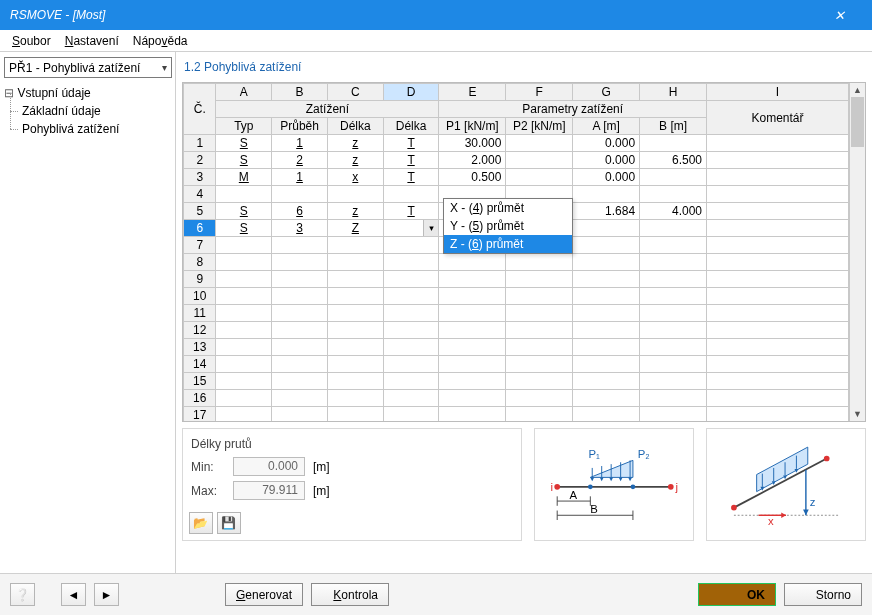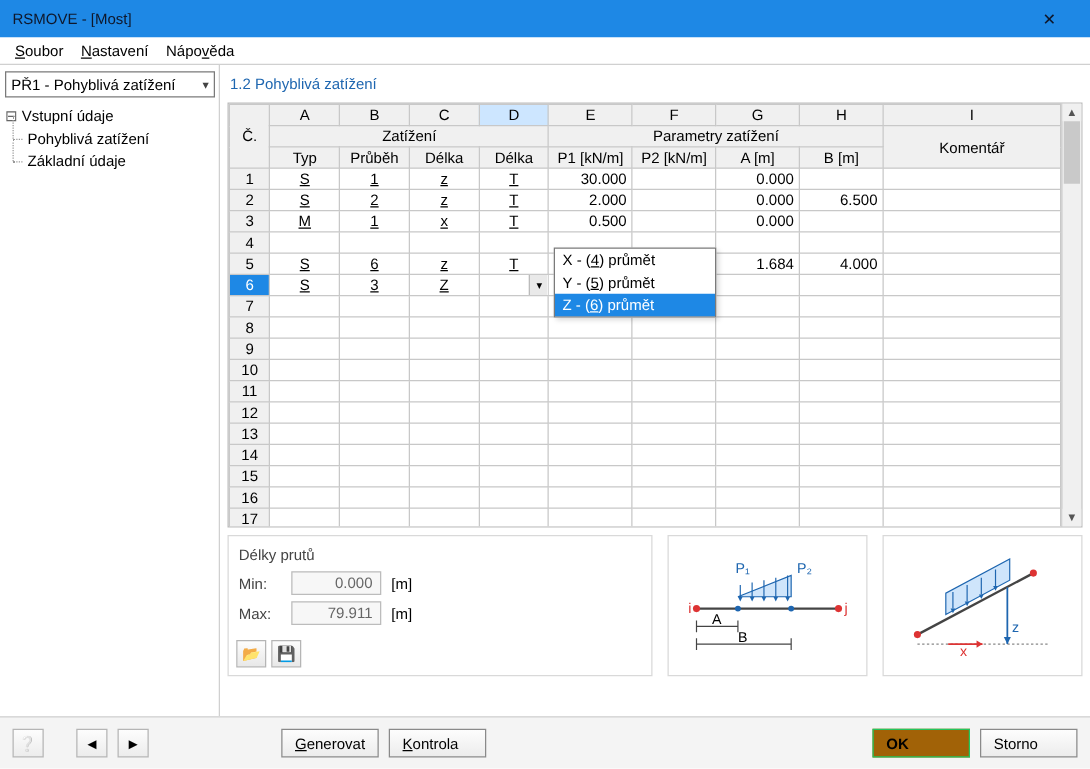--- a/index.html
+++ b/index.html
@@ -1,18 +1,18 @@
 <!DOCTYPE html>
 <html><head>
 <meta charset="utf-8">
 <style>
 * { box-sizing: border-box; margin: 0; padding: 0; font-family: "Segoe UI", Tahoma, sans-serif; font-size: 12px; }
 body { background: #fff; width: 872px; height: 615px; position: relative; overflow: hidden; }
 
-.titlebar { background: #1e88e5; color: #0f172a; height: 30px; display: flex; align-items: center; padding: 0 10px; justify-content: space-between; }
+.titlebar { background: #1e88e5; color: #ffffff; height: 30px; display: flex; align-items: center; padding: 0 10px; justify-content: space-between; font-style: italic; }
 .titlebar .title { font-size: 12px; }
 .titlebar .close { width: 45px; height: 30px; display: flex; align-items: center; justify-content: center; font-size: 13px; cursor: default; }
 
 .menubar { height: 22px; border-bottom: 1px solid #d0d0d0; display: flex; align-items: center; padding: 0 6px; gap: 2px; background:#fff;}
 .menubar span { padding: 2px 6px; cursor: default; }
 .menubar span u { text-decoration: underline; }
 
 .main { position: absolute; top: 52px; left: 0; right: 0; bottom: 42px; display: flex; }
 
 .leftpane { width: 176px; border-right: 1px solid #d0d0d0; padding: 5px 4px 4px 4px; }
@@ -60,21 +60,21 @@
 .row label { width: 34px; color:#444;}
 .row .nbox { border: 1px solid #bcbcbc; background:#f7f7f7; width: 72px; height: 19px; text-align: right; padding: 0 6px; line-height:17px; color:#666;}
 .row .unit {}
 .iconbtns{position:absolute; left:6px; bottom:6px; display:flex; gap:4px;}
 .iconbtn{width:24px;height:22px;border:1px solid #b5b5b5;background:linear-gradient(#fdfdfd,#e8e8e8);display:flex;align-items:center;justify-content:center;font-size:12px;}
 
 .svgdiag{width:150px;height:95px;}
 
 .footer { position: absolute; bottom: 0; left: 0; right: 0; height: 42px; border-top: 1px solid #d0d0d0; display: flex; align-items: center; padding: 0 10px; gap: 8px; background:#f4f4f4;}
 .footer .spacer { flex: 1; }
-.btn { border: 1px solid #8a8a8a; background: linear-gradient(#fdfdfd,#ececec); padding: 0 10px; height: 23px; min-width: 78px; display:inline-flex; align-items:center; justify-content:flex-start; }
+.btn { border: 1px solid #8a8a8a; background: linear-gradient(#fdfdfd,#ececec); padding: 0 10px; height: 23px; min-width: 78px; display:inline-flex; align-items:center; justify-content:flex-end; }
 .btn.primary { border: 1px solid #22c55e; background:#a16207;font-weight:bold;}
 .smallbtn{width:25px;height:23px;border:1px solid #b5b5b5;background:linear-gradient(#fdfdfd,#ececec);display:flex;align-items:center;justify-content:center;}
 
 </style>
 </head>
 <body>
 
 <div class="titlebar">
   <span class="title">RSMOVE - [Most]</span>
   <div class="close">✕</div>
@@ -87,22 +87,22 @@
 </div>
 
 <div class="main">
   <div class="leftpane">
     <div class="combo">
       <span>PŘ1 - Pohyblivá zatížení</span>
       <span class="arrow">▾</span>
     </div>
     <div class="tree">
       <div class="root">Vstupní údaje</div>
+      <div class="child v">Základní údaje</div>
       <div class="child v">Pohyblivá zatížení</div>
-      <div class="child v">Základní údaje</div>
     </div>
   </div>
 
   <div class="rightpane">
     <div class="section-title">1.2 Pohyblivá zatížení</div>
 
     <div class="grid-wrap">
       <div class="grid-scroll">
       <table class="grid" id="grid">
             <colgroup>

